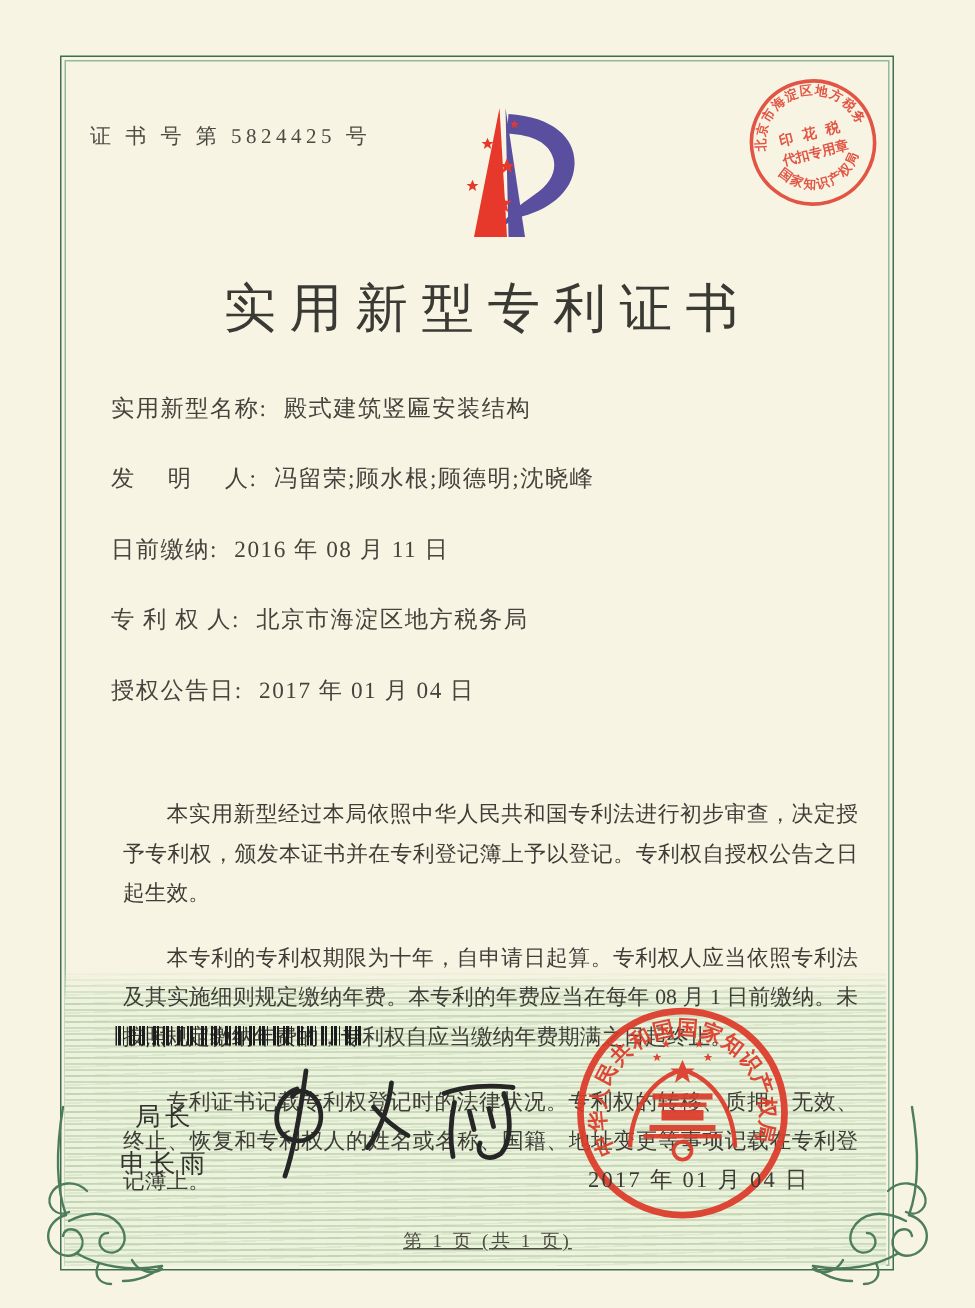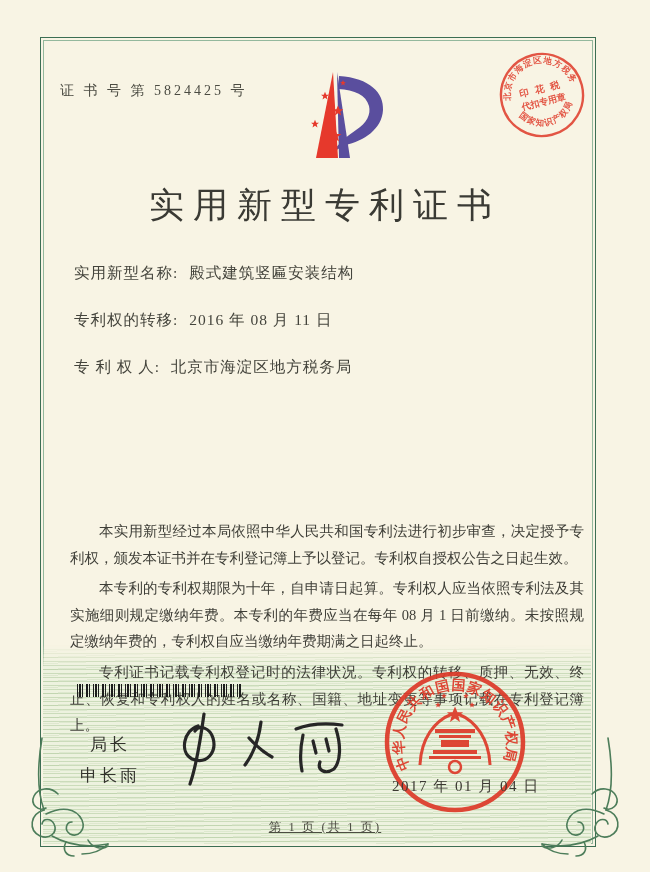--- a/index.html
+++ b/index.html
@@ -28,21 +28,21 @@
   .tax-stamp{position:absolute;left:493px;top:46px;width:98px;height:98px;transform:rotate(-14deg);opacity:.88;}
   .doc-title{position:absolute;left:0;top:182px;width:100%;text-align:center;
     font-size:35px;font-weight:400;letter-spacing:9px;color:#3a3a34;}
   .fields{position:absolute;left:74px;top:259px;display:flex;flex-direction:column;gap:19px;
     font-size:15.5px;color:#44443c;}
   .field-row{height:28px;line-height:28px;white-space:nowrap;}
   .field-label{letter-spacing:1px;}
   .field-value{margin-left:7px;letter-spacing:1px;}
   .paragraphs{position:absolute;left:66px;top:514px;width:522px;font-size:14.5px;
     line-height:26.6px;color:#3e3e37;text-align:justify;}
-  .paragraphs p{margin:4px;text-indent:2em;}
+  .paragraphs p{margin:16px;text-indent:2em;}
   .barcode{position:absolute;left:77px;top:684px;width:164px;height:13px;
     background:
       repeating-linear-gradient(90deg,#1d1d1d 0 1px,transparent 1px 2px,#1d1d1d 2px 4px,transparent 4px 5px,
       #1d1d1d 5px 6px,transparent 6px 9px,#1d1d1d 9px 11px,transparent 11px 12px,
       #1d1d1d 12px 13px,transparent 13px 16px);}
   .officer{position:absolute;left:80px;top:729px;font-size:17px;color:#33332d;letter-spacing:3px;line-height:31px;text-align:center;}
   .signature{position:absolute;left:166px;top:708px;width:205px;height:82px;}
   .seal{position:absolute;left:382px;top:669px;width:146px;height:146px;opacity:.93;}
   .seal-date{position:absolute;left:392px;top:777px;font-size:15px;color:#3c3a33;letter-spacing:1.5px;z-index:6;}
   .footer{position:absolute;left:0;top:819px;width:100%;text-align:center;font-size:12.5px;color:#4c4c42;letter-spacing:2px;text-decoration:underline;}
@@ -94,26 +94,34 @@
   </svg>
 
   <div class="doc-title">实用新型专利证书</div>
 
   <div class="fields">
     <div class="field-row">
       <span class="field-label">实用新型名称:</span>
       <span class="field-value">殿式建筑竖匾安装结构</span>
     </div>
     <div class="field-row">
-      <span class="field-label">专利权的转移:</span>
+      <span class="field-label">发　 明　 人:</span>
+      <span class="field-value">冯留荣;顾水根;顾德明;沈晓峰</span>
+    </div>
+    <div class="field-row">
+      <span class="field-label">日前缴纳:</span>
       <span class="field-value">2016 年 08 月 11 日</span>
     </div>
     <div class="field-row">
       <span class="field-label">专 利 权 人:</span>
       <span class="field-value">北京市海淀区地方税务局</span>
+    </div>
+    <div class="field-row">
+      <span class="field-label">授权公告日:</span>
+      <span class="field-value">2017 年 01 月 04 日</span>
     </div>
   </div>
 
   <div class="paragraphs">
     <p>本实用新型经过本局依照中华人民共和国专利法进行初步审查，决定授予专利权，颁发本证书并在专利登记簿上予以登记。专利权自授权公告之日起生效。</p>
     <p>本专利的专利权期限为十年，自申请日起算。专利权人应当依照专利法及其实施细则规定缴纳年费。本专利的年费应当在每年 08 月 1 日前缴纳。未按照规定缴纳年费的，专利权自应当缴纳年费期满之日起终止。</p>
     <p>专利证书记载专利权登记时的法律状况。专利权的转移、质押、无效、终止、恢复和专利权人的姓名或名称、国籍、地址变更等事项记载在专利登记簿上。</p>
   </div>
 
   <div class="barcode"></div>

